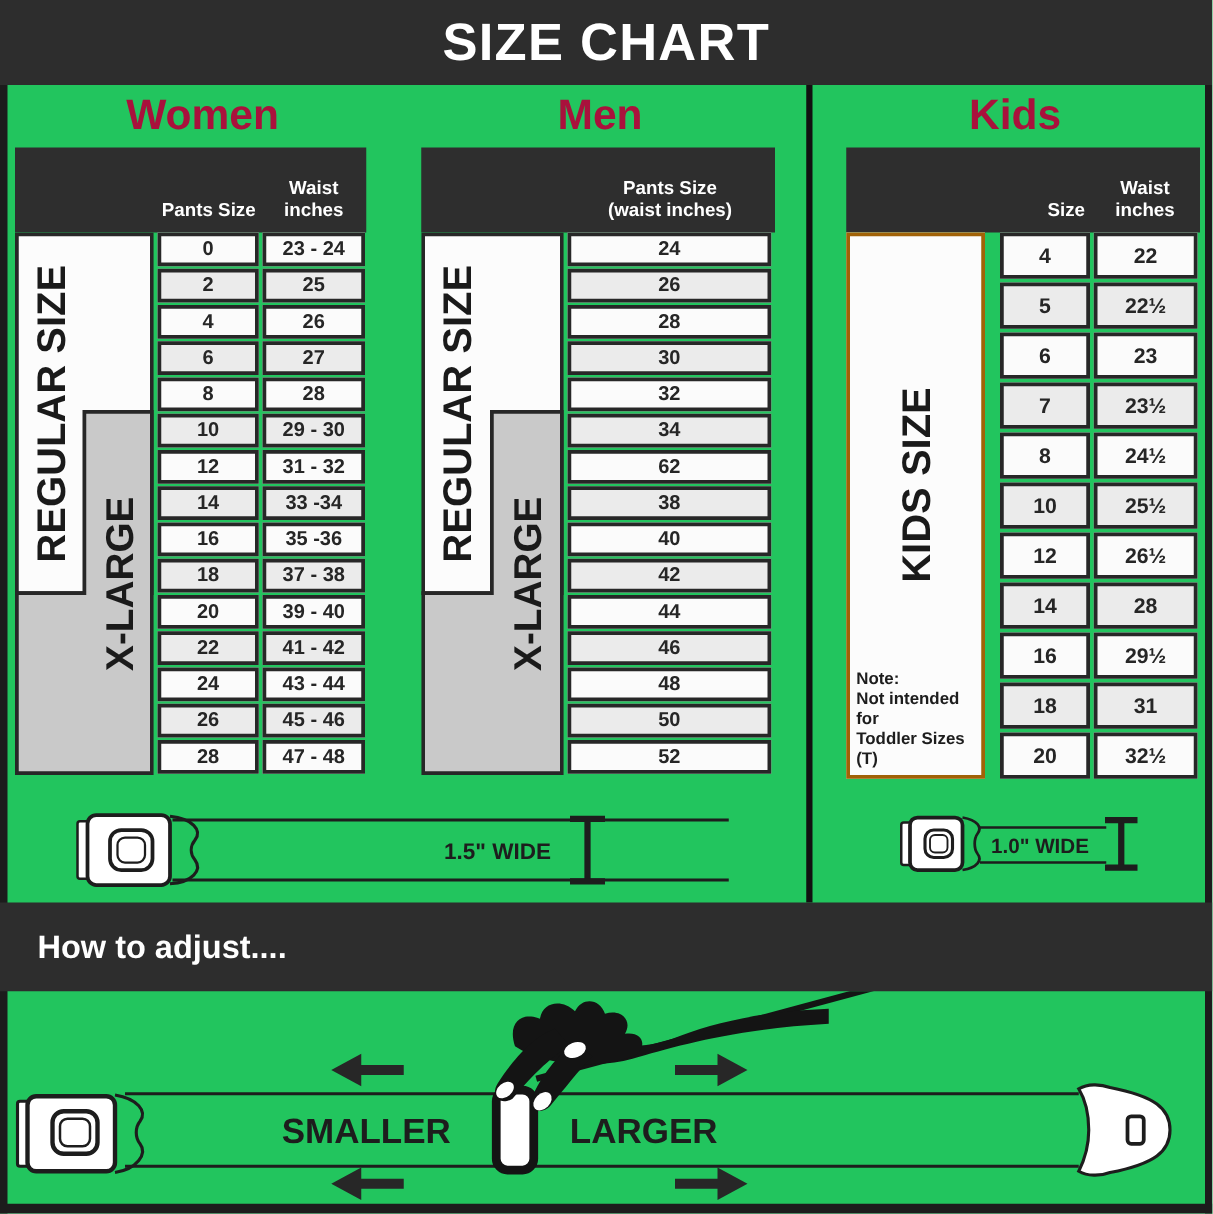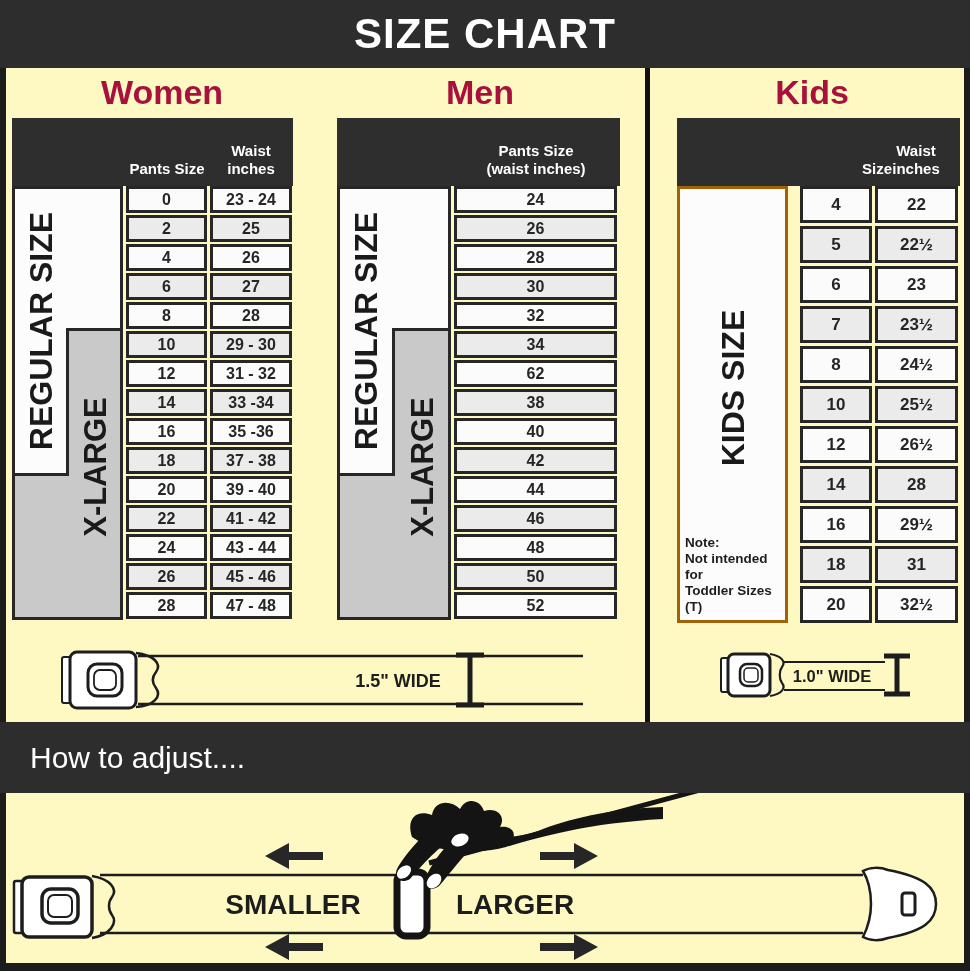--- a/index.html
+++ b/index.html
@@ -1,45 +1,45 @@
 <!DOCTYPE html>
 <html><head>
 <meta charset="utf-8">
 <style>
   * { margin:0; padding:0; box-sizing:border-box; }
   html,body { background:#fff; }
   body { font-family:"Liberation Sans", sans-serif; }
-  #page { position:relative; width:970px; height:971px; background:#fef9c3; overflow:hidden; }
+  #page { position:relative; width:970px; height:971px; background:#22c55e; overflow:hidden; }
 
   
   .banner-top { position:absolute; left:0; top:0; width:970px; height:68px; background:#2d2d2d; display:flex; align-items:center; justify-content:center; }
   .banner-top .title { color:#fff; font-size:42px; font-weight:bold; letter-spacing:1px; }
   .frame-left  { position:absolute; left:0;  top:68px; width:6px;  height:903px; background:#1c1c1c; }
   .frame-right { position:absolute; left:964px; top:68px; width:6px; height:903px; background:#1c1c1c; }
   .frame-bot   { position:absolute; left:0; top:963px; width:970px; height:8px; background:#1c1c1c; }
   .divider     { position:absolute; left:645px; top:68px; width:5px; height:654px; background:#111; }
   .banner-howto{ position:absolute; left:0; top:722px; width:970px; height:71px; background:#2d2d2d; display:flex; align-items:center; }
-  .banner-howto .howto-text { color:#fff; font-size:30px; font-weight:normal; margin-left:30px; }
+  .banner-howto .howto-text { color:#fff; font-size:26px; font-weight:bold; margin-left:30px; }
 
   
   .sec-heading { position:absolute; top:73px; height:40px; text-align:center; font-size:34px; font-weight:bold; color:#a9113c; }
   .h-women { left:12px;  width:300px; }
   .h-men   { left:335px; width:290px;text-align:center; }
   .h-kids  { left:662px; width:300px; }
 
   
   .thead { position:absolute; top:118px; height:68px; background:#2e2e2e; }
   .thead-w { left:12px;  width:281px; }
   .thead-m { left:337px; width:283px; }
   .thead-k { left:677px; width:283px; }
   .th-label { position:absolute; bottom:7px; color:#fff; font-size:15px; font-weight:bold; text-align:center; line-height:1.25; }
   .th-pants-w { left:96px;  width:118px; }
   .th-waist-w { left:189px; width:100px; }
   .th-m       { left:114px; width:170px; }
-  .th-size-k  { left:115px; width:100px;text-align:right; }
+  .th-size-k  { left:126px; width:100px; }
   .th-waist-k { left:189px; width:100px; }
 
   
   .cells { position:absolute; display:grid; }
   .cells-w { left:126px; top:186px; grid-template-columns:81px 82px; grid-auto-rows:27px; gap:2px 3px; }
   .cells-m { left:454px; top:186px; grid-template-columns:163px;     grid-auto-rows:27px; gap:2px; }
   .cells-k { left:800px; top:186px; grid-template-columns:72px 83px; grid-auto-rows:37px; gap:3px; }
   .cell { border:3px solid #272727; background:#fbfbfb; display:flex; align-items:center; justify-content:center;
           font-weight:bold; color:#262626; font-size:16px; }
   .cells-k .cell { font-size:17px; }

